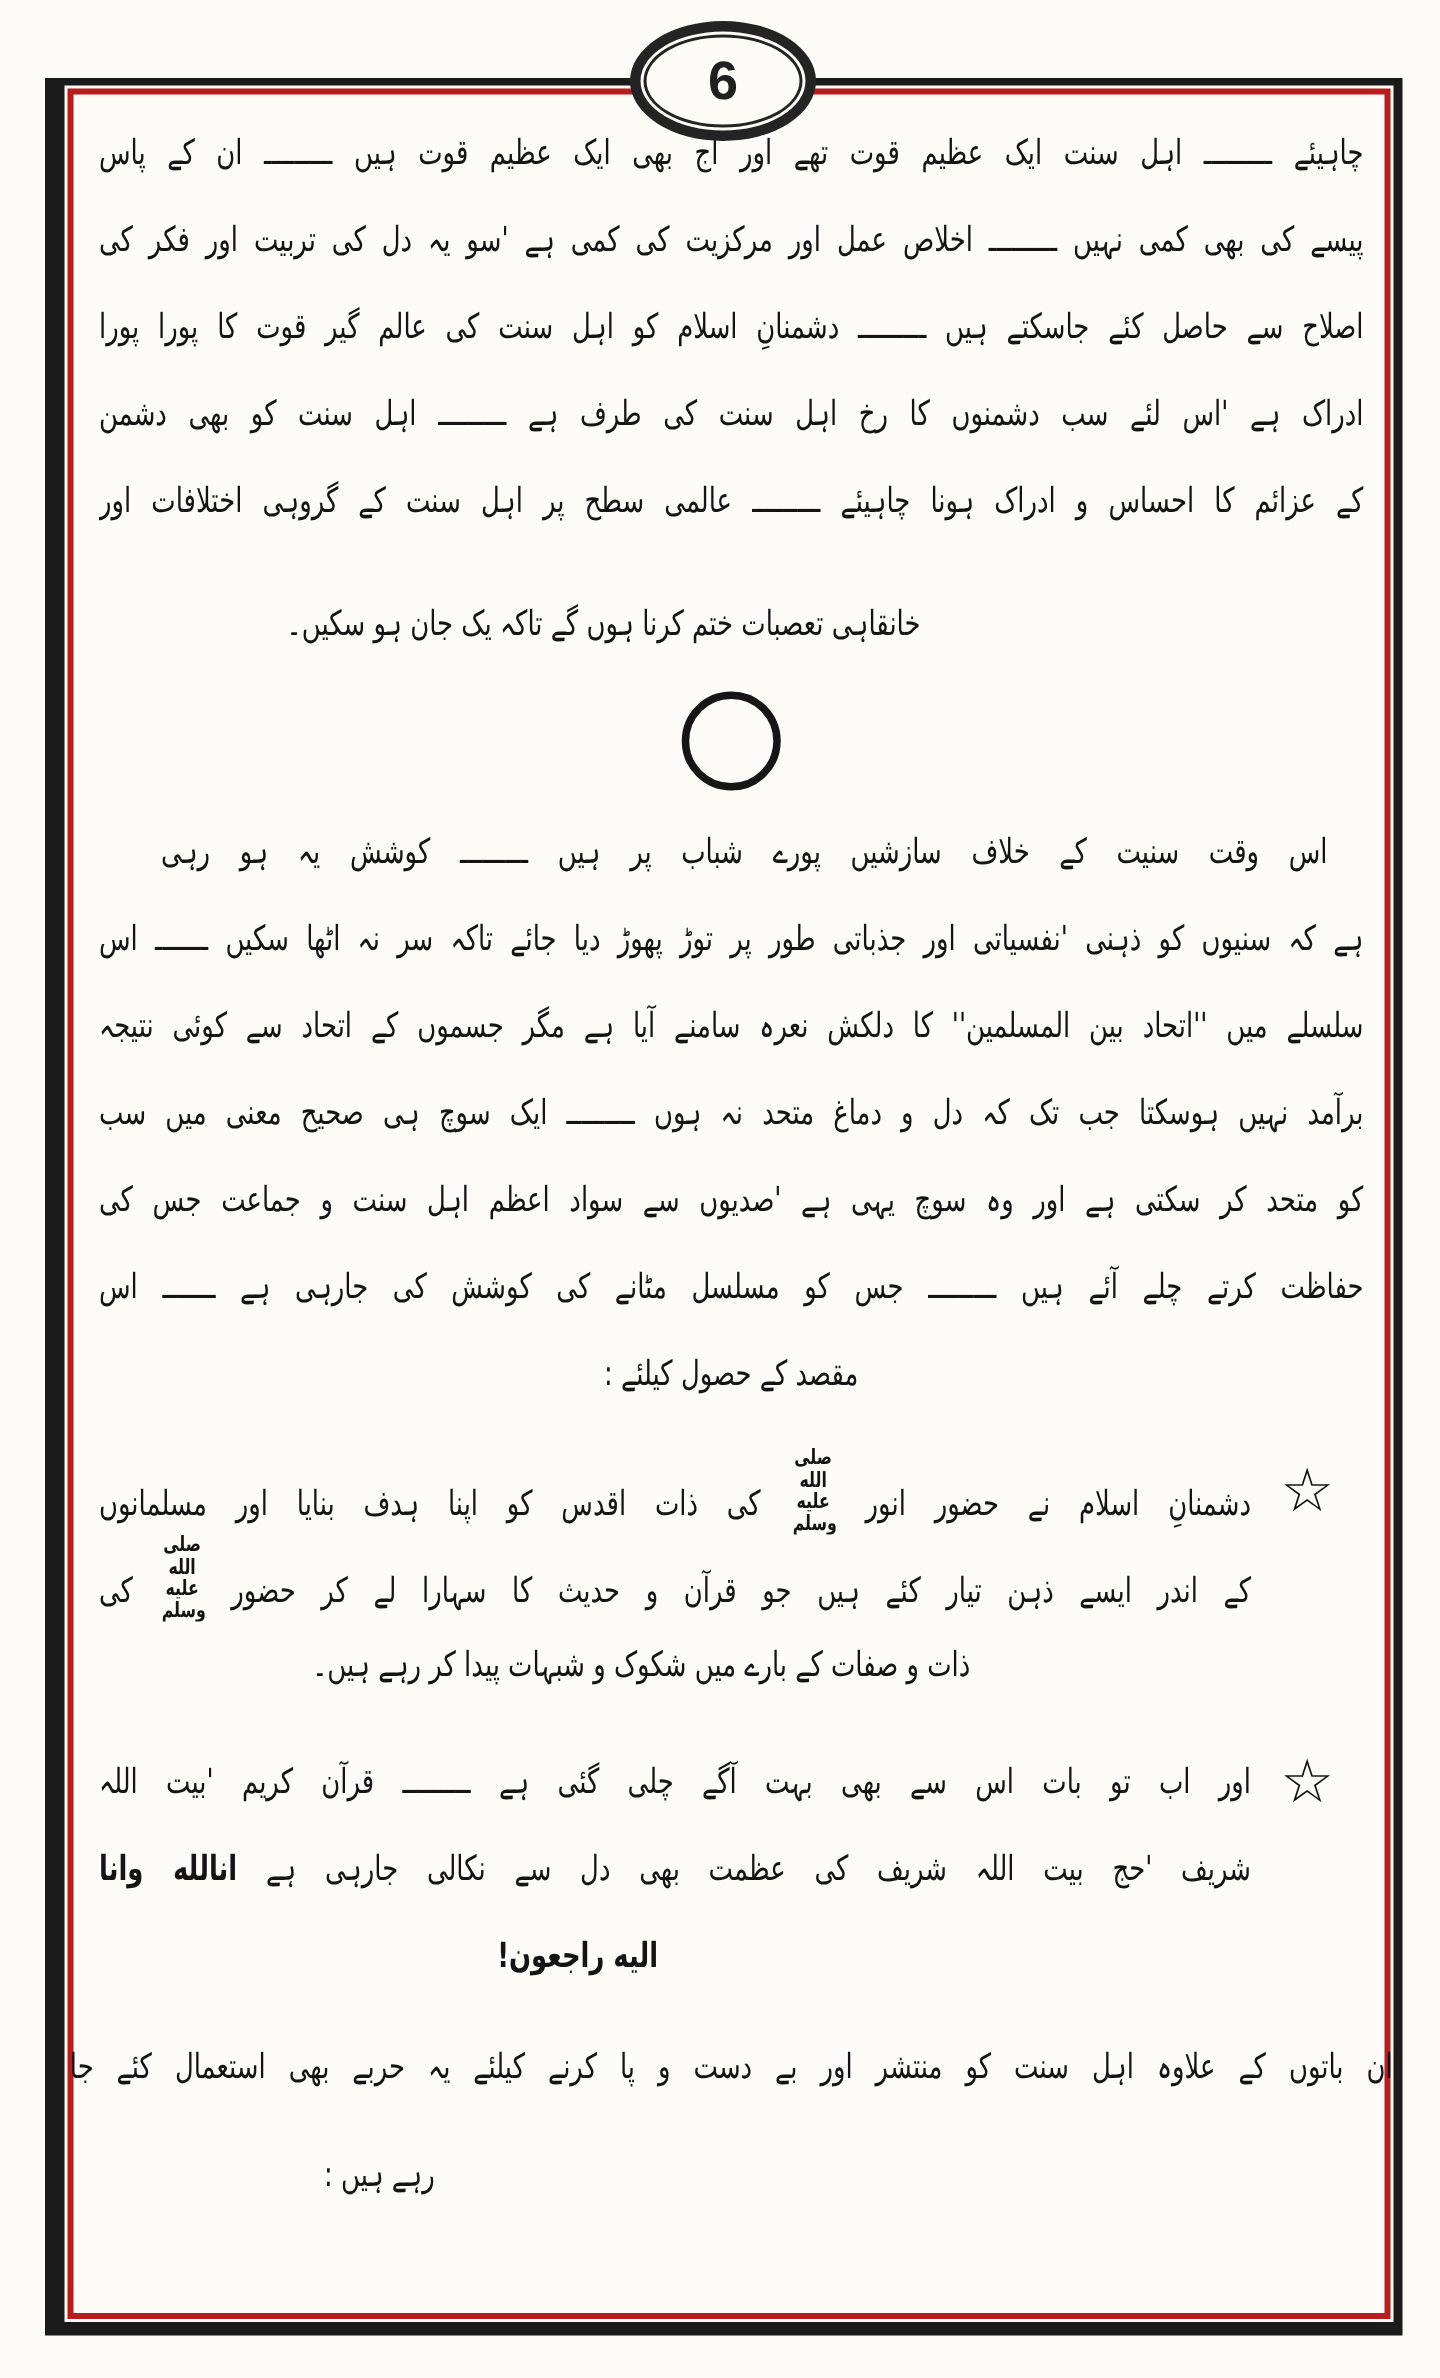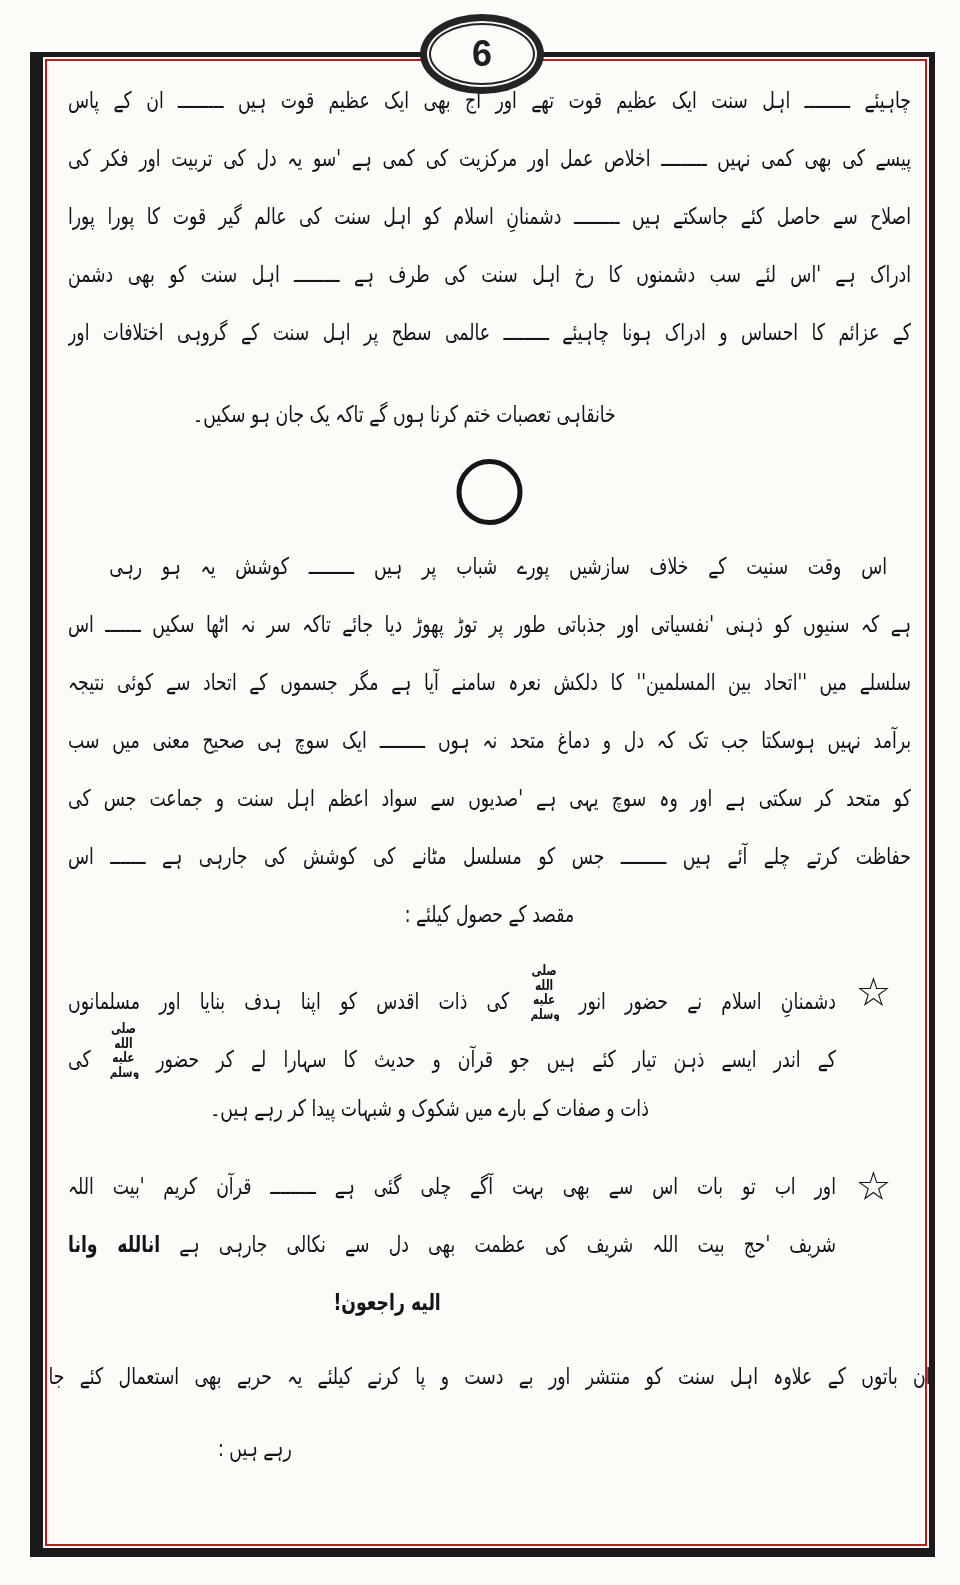--- a/index.html
+++ b/index.html
@@ -12,21 +12,21 @@
   }
   
   .frame{
     position:absolute;left:30px;top:52px;width:905px;height:1505px;
     box-sizing:border-box;
     border-style:solid;border-color:#1b1b1b;
     border-width:5px 6px 9px 13px; 
   }
   .frame-inner{
     position:absolute;inset:2px;
-    border:2px solid #b91c1c;
+    border:4px solid #b91c1c;
   }
   
   .oval{
     position:absolute;left:420px;top:14px;width:124px;height:80px;
     background:#fcfbf8;border:7px solid #242424;border-radius:50%;
     box-sizing:border-box;z-index:3;
   }
   .oval-inner{
     position:absolute;inset:2px;border:2px solid #242424;border-radius:50%;
     display:flex;align-items:center;justify-content:center;

